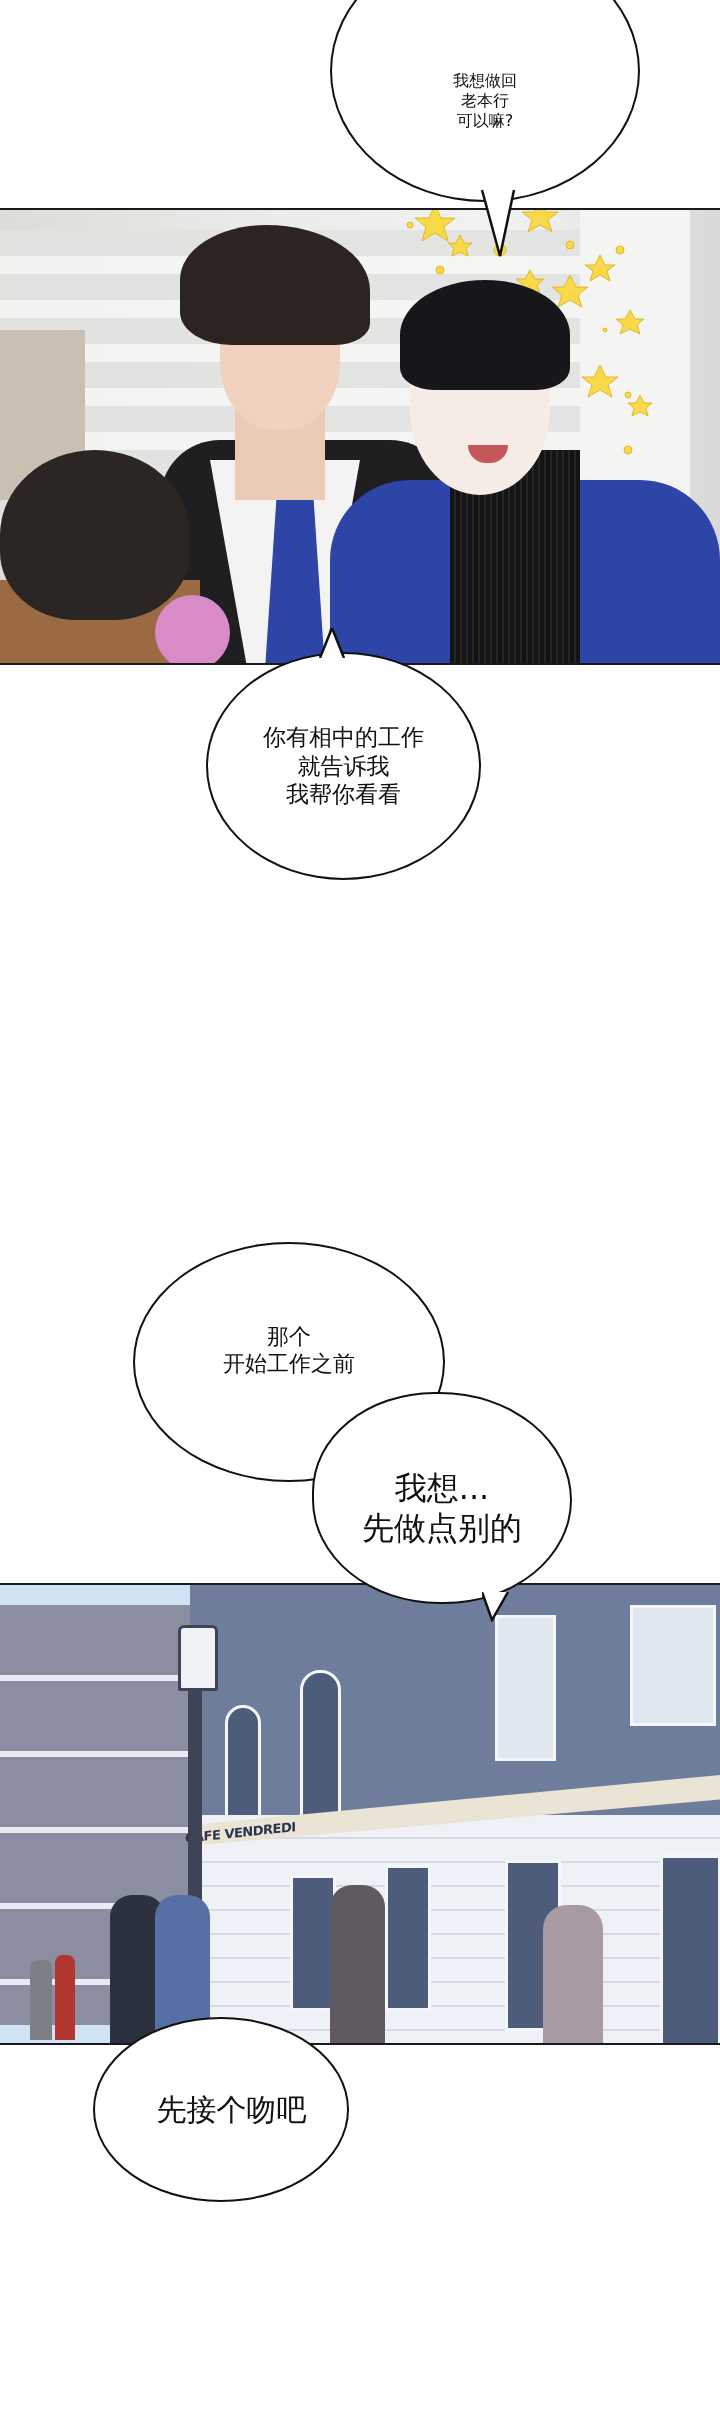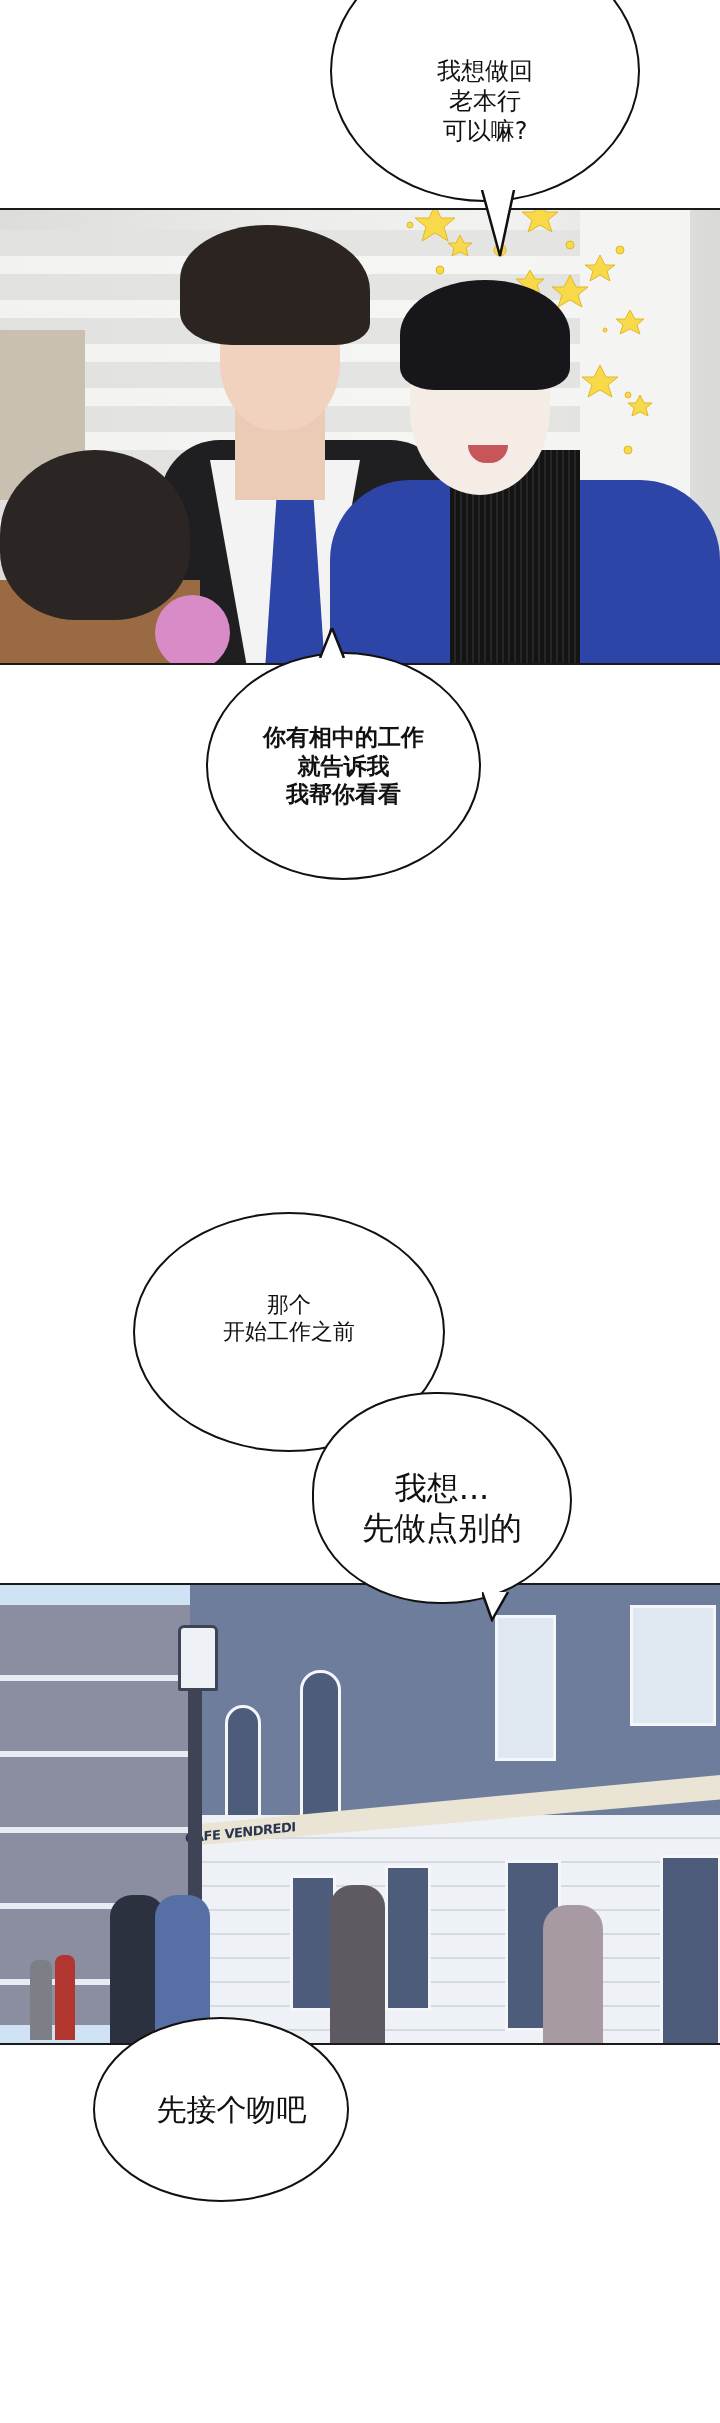--- a/index.html
+++ b/index.html
@@ -11,21 +11,21 @@
             border-radius:50%; display:flex; align-items:center; justify-content:center;
             text-align:center; color:#111; box-sizing:border-box; z-index:5; }
   .bubble .txt { white-space:pre-line; line-height:1.25; }
   .tail { position:absolute; z-index:6; }
   .abs { position:absolute; }
 </style>
 </head>
 <body>
 
 <div class="bubble" style="left:330px; top:-60px; width:310px; height:262px;">
-  <span class="txt" style="font-size:24px; margin-top:60px;">我想做回
+  <span class="txt" style="font-size:16px; margin-top:60px;">我想做回
 老本行
 可以嘛?</span>
 </div>
 <svg class="tail" style="left:480px; top:190px;" width="40" height="70" viewBox="0 0 40 70">
   <path d="M2,0 L20,66 L34,0" fill="#fff" stroke="#111" stroke-width="2.5"></path>
 </svg>
 
 <div class="panel" style="top:208px; height:457px; background:linear-gradient(90deg,#dcdcd9 0%,#ececea 40%,#f2f2f0 70%,#d9d9d7 100%);">
 
   <div class="abs" style="left:0; top:20px; width:620px; height:320px; background:repeating-linear-gradient(180deg,#e2e2e0 0 26px,#f6f6f4 26px 44px); opacity:.85;"></div>
@@ -72,29 +72,29 @@
   </div>
 
   <div class="abs" style="left:0; top:220px; width:240px; height:240px;">
     <div class="abs" style="left:0; top:150px; width:200px; height:100px; background:#9a6a43;"></div>
     <div class="abs" style="left:0; top:20px; width:190px; height:170px; background:#2b2623; border-radius:50% 50% 40% 40%;"></div>
     <div class="abs" style="left:155px; top:165px; width:75px; height:75px; background:#d98bc7; border-radius:50%;"></div>
   </div>
 </div>
 
 <div class="bubble" style="left:206px; top:652px; width:275px; height:228px;">
-  <span class="txt" style="font-size:23px;font-weight:bold;">你有相中的工作
+  <span class="txt" style="font-size:23px;">你有相中的工作
 就告诉我
 我帮你看看</span>
 </div>
 <svg class="tail" style="left:318px; top:628px;" width="30" height="30" viewBox="0 0 30 30">
   <path d="M2,30 L14,0 L26,30" fill="#fff" stroke="#111" stroke-width="2.5"></path>
 </svg>
 
-<div class="bubble" style="left:133px; top:1212px; width:312px; height:240px;font-family:Liberation Mono, monospace;">
+<div class="bubble" style="left:133px; top:1242px; width:312px; height:240px;">
   <span class="txt" style="font-size:22px; margin-bottom:24px;">那个
 开始工作之前</span>
 </div>
 
 <div class="bubble" style="left:312px; top:1392px; width:260px; height:212px; border-radius:48% 52% 50% 50%;">
   <span class="txt" style="font-size:32px; margin-top:20px;text-align:center;">我想...
 先做点别的</span>
 </div>
 <svg class="tail" style="left:482px; top:1592px;" width="30" height="30" viewBox="0 0 30 30">
   <path d="M0,0 L10,28 L26,0" fill="#fff" stroke="#111" stroke-width="2.5"></path>

